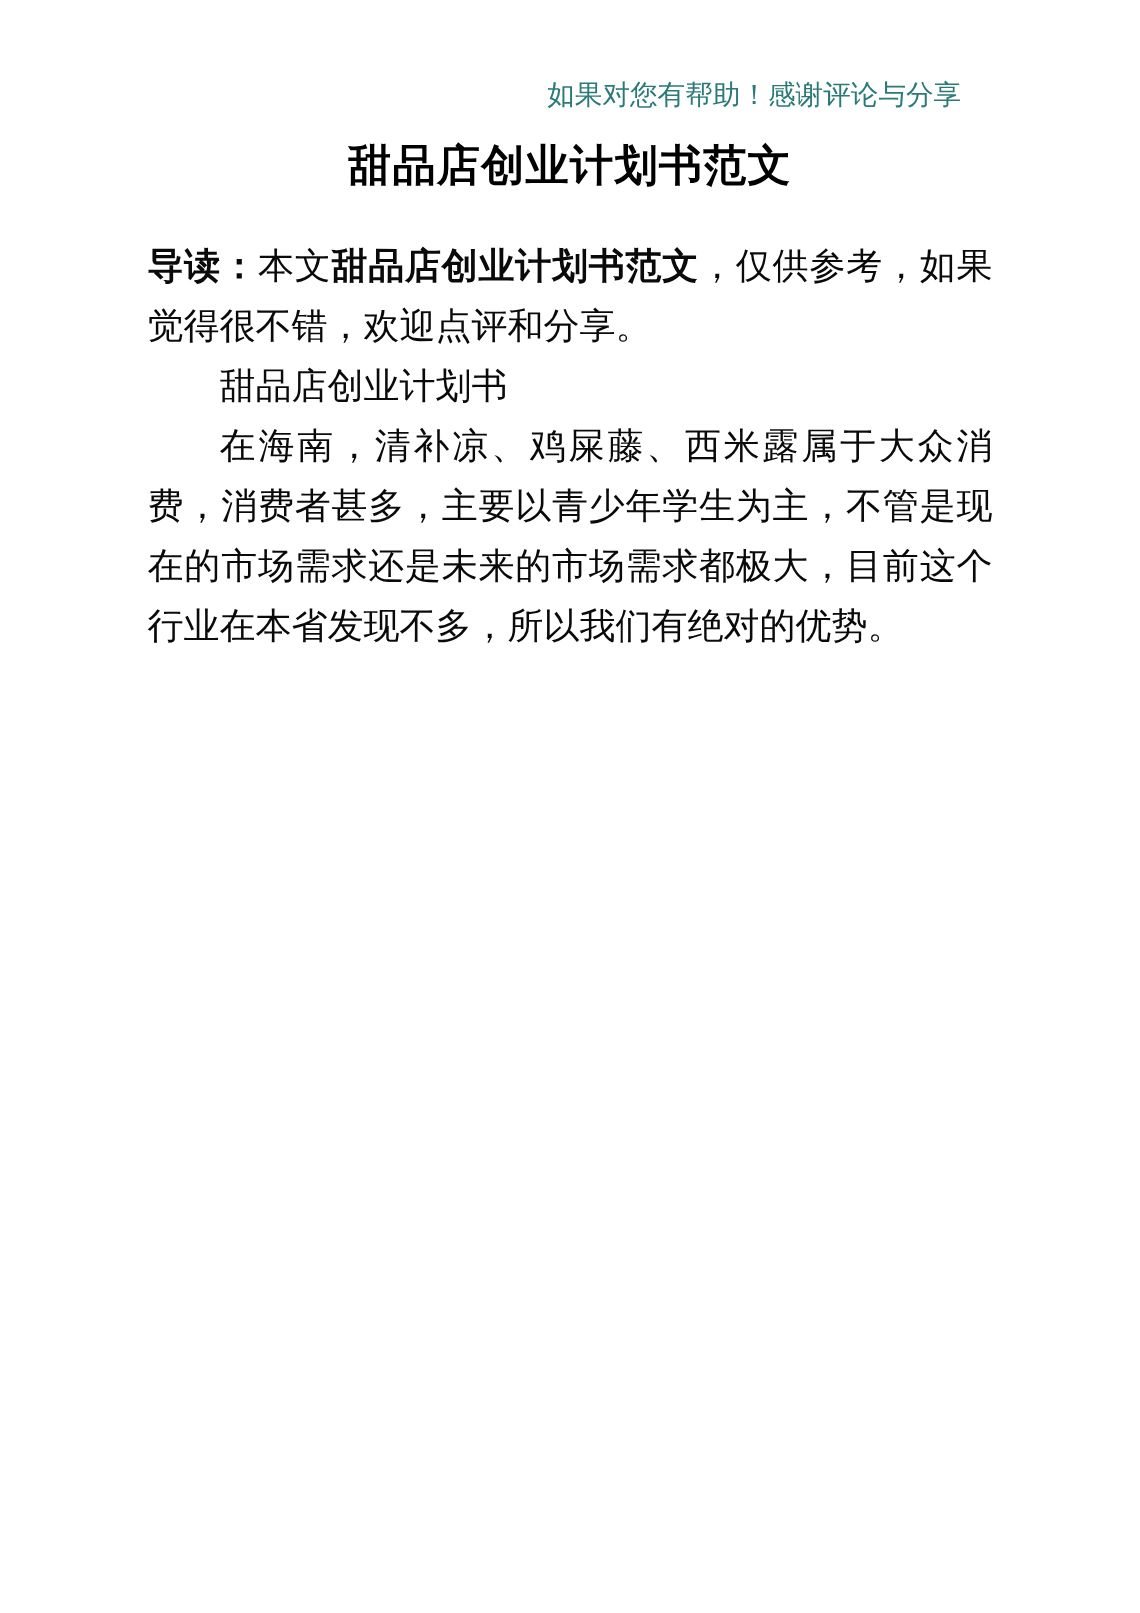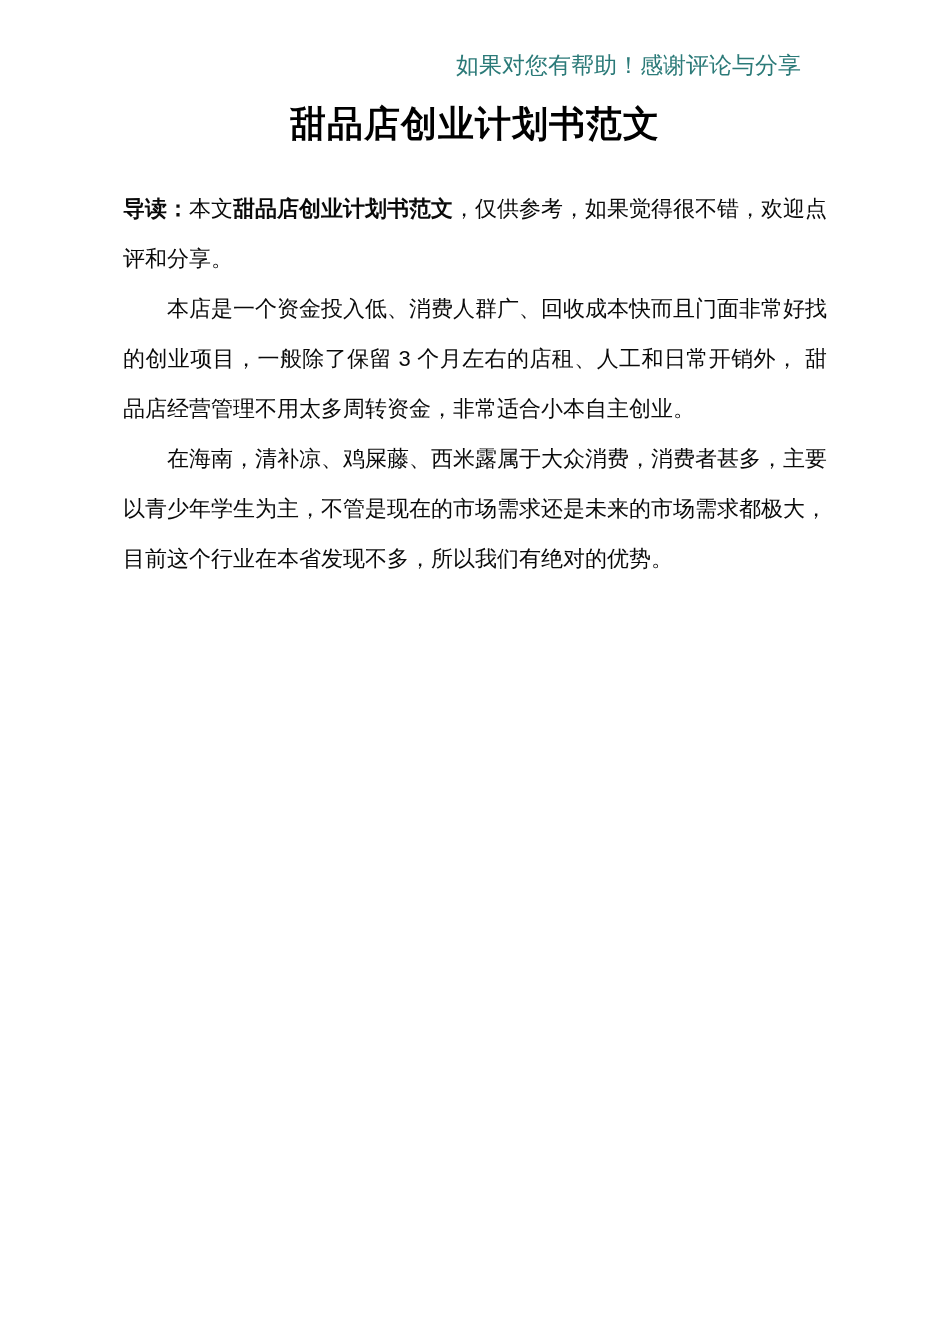--- a/index.html
+++ b/index.html
@@ -1,15 +1,15 @@
 <!DOCTYPE html>
 <html><head>
 <meta charset="utf-8">
 <style>
-  * { box-sizing: border-box; }
+  * { box-sizing: border-box; margin-top: 14px; }
   html, body { margin: 0; padding: 0; background: #ffffff; }
   .page {
     position: relative;
     width: 950px;
     height: 1344px;
     margin: 0 auto;
     background: #ffffff;
     padding: 52px 123px 0 123px;
     font-family: "Liberation Sans", "DejaVu Sans", sans-serif;
     color: #0a0a0a;
@@ -27,40 +27,40 @@
     margin: 22px 0 38px 0;
     text-align: center;
     font-size: 36px;
     font-weight: bold;
     line-height: 44px;
     color: #000000;
     letter-spacing: 1px;
   }
   .para {
     margin: 0;
-    font-size: 22px;
+    font-size: 30px;
     line-height: 50px;
     text-align: justify;
     color: #0a0a0a;
   }
   .para.indent { text-indent: 2em; }
   .para b, .para strong { font-weight: bold; }
 </style>
 </head>
 <body>
 
 <div class="page">
 
   <div class="header-note">如果对您有帮助！感谢评论与分享</div>
 
   <h1 class="doc-title">甜品店创业计划书范文</h1>
 
   <p class="para"><strong>导读：</strong><span>本文</span><strong>甜品店创业计划书范文</strong><span>，仅供参考，如果觉得很不错，欢迎点评和分享。</span></p>
 
+  <p class="para indent">甜品店创业计划书</p>
 
 
-  <p class="para indent">本店是一个资金投入低、消费人群广、回收成本快而且门面非常好找的创业项目，一般除了保留 3 个月左右的店租、人工和日常开销外， 甜品店经营管理不用太多周转资金，非常适合小本自主创业。</p>
 
 
 
   <p class="para indent">在海南，清补凉、鸡屎藤、西米露属于大众消费，消费者甚多，主要以青少年学生为主，不管是现在的市场需求还是未来的市场需求都极大，目前这个行业在本省发现不多，所以我们有绝对的优势。</p>
 
 </div>
 
 </body></html>

